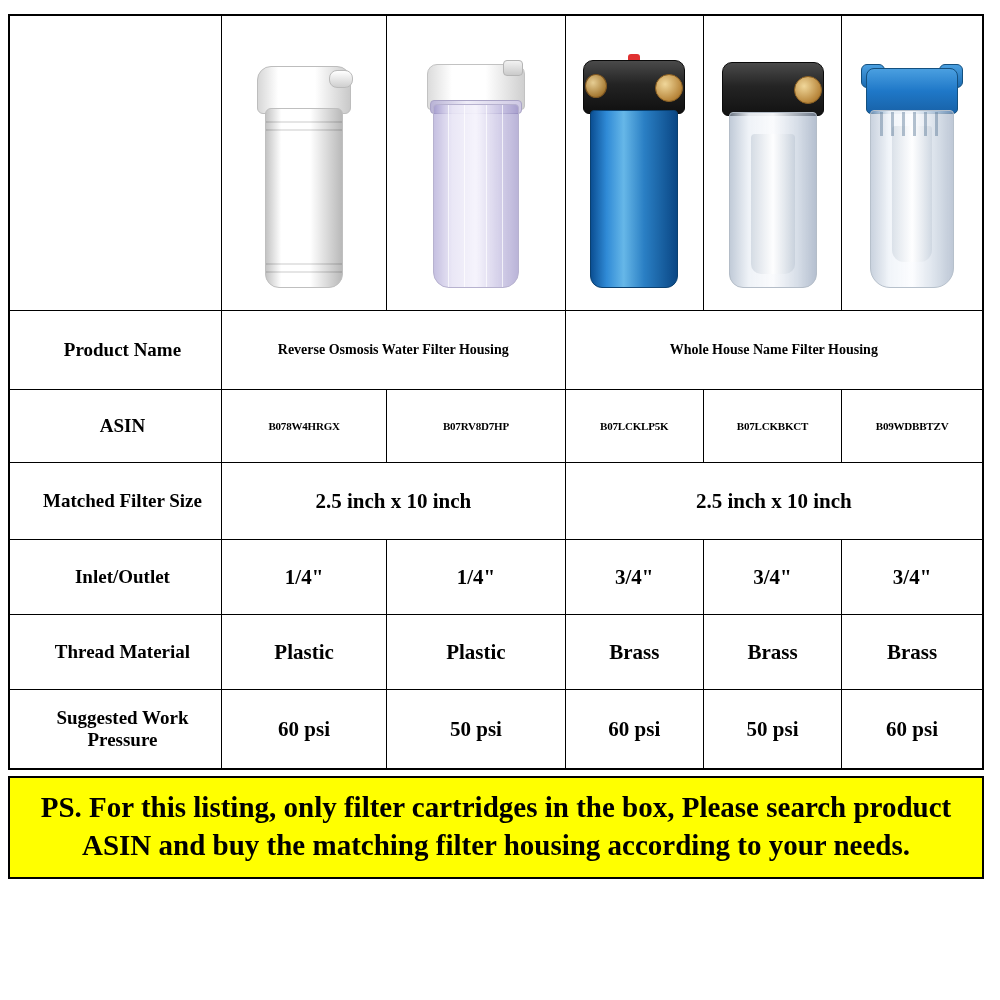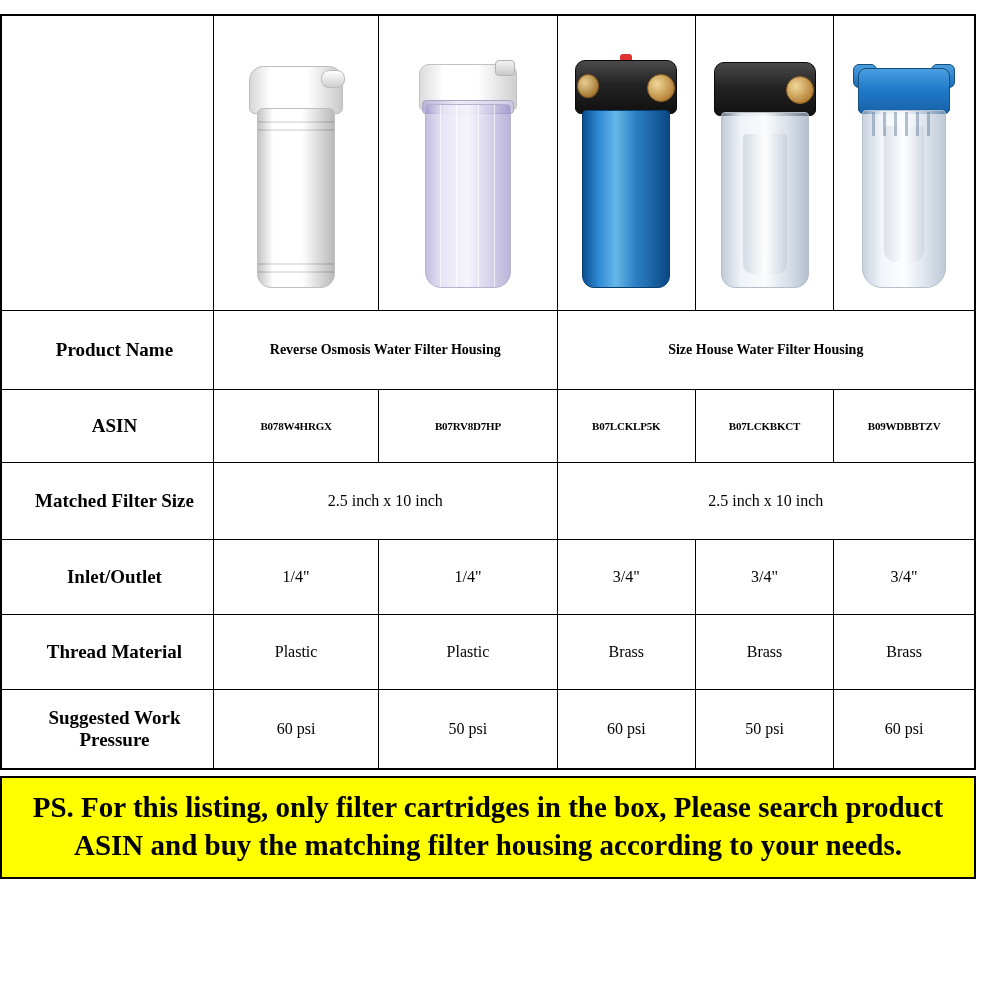--- a/index.html
+++ b/index.html
@@ -12,21 +12,21 @@
     height: 1000px;
     font-family: "Liberation Serif", serif;
     color: #000000;
     overflow: hidden;
   }
   .sheet {
     position: relative;
     width: 1000px;
     height: 1000px;
     box-sizing: border-box;
-    padding: 14px 12px 10px 0;
+    padding: 14px 12px 10px 8px;
   }
   table.spec {
     width: 976px;
     border-collapse: collapse;
     table-layout: fixed;
     border: 2px solid #000;
   }
   table.spec td {
     border: 1px solid #000;
     padding: 0;
@@ -34,22 +34,22 @@
     text-align: center;
   }
   .rowlabel {
     text-align: left;
     padding-left: 14px !important;
     font-weight: bold;
     font-size: 19px;
     line-height: 1.18;
   }
   .cellval {
-    font-size: 16px;
-    font-weight: normal;
+    font-size: 21px;
+    font-weight: bold;
     font-family: "Liberation Serif", serif;
   }
   .namecell {
     font-size: 14px;
     font-weight: bold;
   }
   .asincell {
     font-size: 11px;
     font-weight: bold;
     letter-spacing: -0.2px;
@@ -341,21 +341,21 @@
               <div class="inner"></div>
               <div class="fins"></div>
             </div>
           </div>
         </td>
       </tr>
 
       <tr class="r-name">
         <td class="rowlabel">Product Name</td>
         <td class="namecell" colspan="2">Reverse Osmosis Water Filter Housing</td>
-        <td class="namecell" colspan="3">Size House Water Filter Housing</td>
+        <td class="namecell" colspan="3">Whole House Name Filter Housing</td>
       </tr>
 
       <tr class="r-asin">
         <td class="rowlabel">ASIN</td>
         <td class="asincell">B078W4HRGX</td>
         <td class="asincell">B07RV8D7HP</td>
         <td class="asincell">B07LCKLP5K</td>
         <td class="asincell">B07LCKBKCT</td>
         <td class="asincell">B09WDBBTZV</td>
       </tr>

